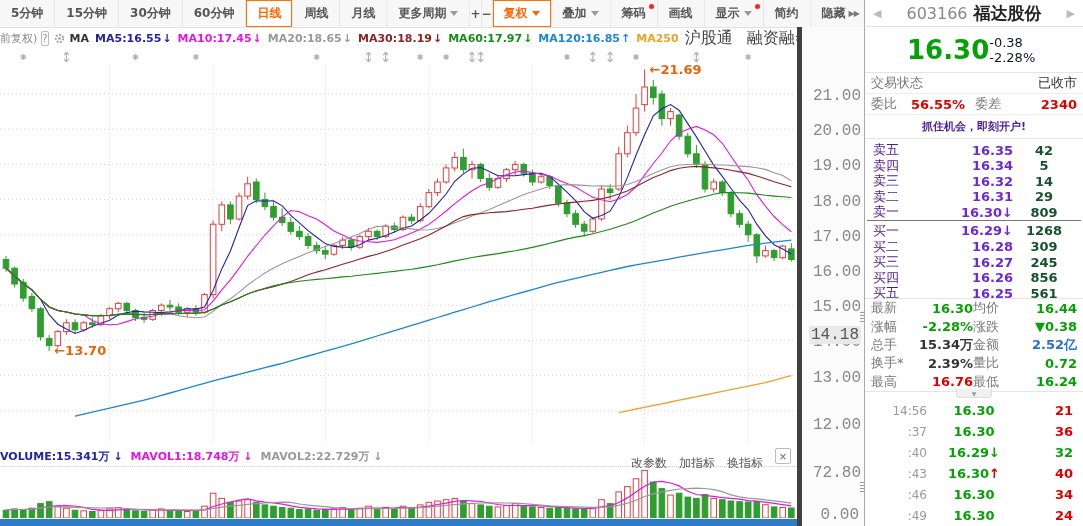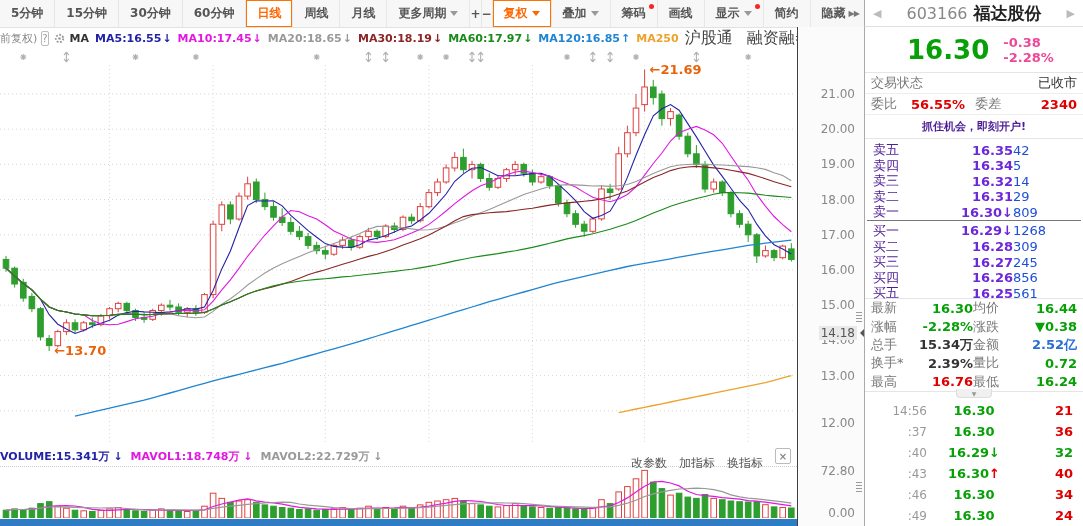--- a/index.html
+++ b/index.html
@@ -45,46 +45,46 @@
   #vol-header .vh{margin-right:8px;}
   #vol-header .actions{margin-left:auto;display:flex;align-items:center;font-weight:normal;
                        font-size:12px;color:#555;}
   #vol-header .actions span{margin-right:12px;margin-top:14px;}
   #close-ind{width:14px;height:14px;border:1px solid #bbb;border-radius:2px;color:#888;font-size:10px;
              display:flex;align-items:center;justify-content:center;margin-right:6px;}
   #vol-chart{position:absolute;left:0;top:468px;width:797px;height:50px;background:#fff;}
   #bottom-bar{position:absolute;left:0;top:519px;width:797px;height:7px;background:#2e7cc3;}
   
   #price-axis{position:absolute;left:797px;top:27px;width:67px;height:499px;background:#fbfbfb;
-              border-left:1px solid #404040;font-size:12px;color:#888;}
+              border-left:5px solid #404040;font-size:16px;color:#888;font-family:Liberation Mono, monospace;}
   .ax-label{position:absolute;right:10px;width:46px;text-align:right;}
   .ax-tag{position:absolute;right:8px;background:#e9e9e9;padding:0 2px;color:#555;}
   .grip{position:absolute;right:2px;width:6px;height:11px;
         background:repeating-linear-gradient(#9a9a9a 0 1px,transparent 1px 3px);
         border-left:1px solid #fbfbfb;border-right:1px solid #fbfbfb;}
   .split-tri{position:absolute;right:0;width:0;height:0;border-top:5px solid transparent;
              border-bottom:5px solid transparent;border-right:5px solid #555;}
   
   #right-panel{position:absolute;left:864px;top:27px;width:219px;height:499px;background:#fff;
                border-left:1px solid #aaa;box-sizing:border-box;font-size:13px;}
   #quote-top{height:45px;display:flex;align-items:center;border-bottom:1px solid #e5e5e5;}
   #last-price{font-size:26px;font-weight:bold;color:#07a007;margin-left:42px;}
-  #chg-col{margin-left:14px;line-height:15px;font-size:13px;font-weight:bold;color:#ec4899;}
+  #chg-col{line-height:15px;font-size:13px;font-weight:normal;color:#0f172a;}
   .rp-row{height:20px;display:flex;align-items:center;padding:0 6px;border-bottom:1px solid #eee;}
   .rp-row .lab{color:#777;}
   .rp-row .sp{flex:1;}
   #status-value{color:#333;}
   #weibi-val,#weicha-val{color:#e00000;font-weight:bold;}
   #banner{height:23px;display:flex;align-items:center;justify-content:center;border-bottom:1px solid #e5e5e5;}
   #banner span{color:#4c1d95;font-weight:bold;font-size:11px;}
   #order-book{height:160px;border-bottom:1px solid #e5e5e5;padding-top:2px;box-sizing:border-box;}
   .ob-row{height:15.6px;display:grid;grid-template-columns:34px 1fr 62px;align-items:center;padding:0 8px;}
   .ob-row .lab{color:#4c1d95;}
   .ob-row .price{text-align:right;font-weight:bold;color:#6d28d9;}
-  .ob-row .qty{text-align:left;color:#1d4ed8;font-weight:normal;}
+  .ob-row .qty{text-align:center;color:#14532d;font-weight:bold;}
   #ob-split{border-top:1px solid #777;margin:1px 2px;}
   #stats{height:92px;border-bottom:1px solid #e5e5e5;position:relative;}
   .st-row{height:18.4px;display:grid;grid-template-columns:40px 62px 42px 1fr;align-items:center;padding:0 6px;}
   .st-row .lab{color:#777;}
   .st-row .val{text-align:right;font-weight:bold;}
   #collapse-tab{position:absolute;left:50%;bottom:-7px;transform:translateX(-50%);width:34px;height:8px;
                 background:#f0f0f0;border:1px solid #ddd;border-top:none;border-radius:0 0 4px 4px;
                 display:flex;align-items:center;justify-content:center;font-size:6px;color:#999;z-index:3;}
   #tick-list{padding-top:8px;}
   .tk-row{height:21px;display:grid;grid-template-columns:52px 1fr 52px;align-items:center;padding:0 10px;}

